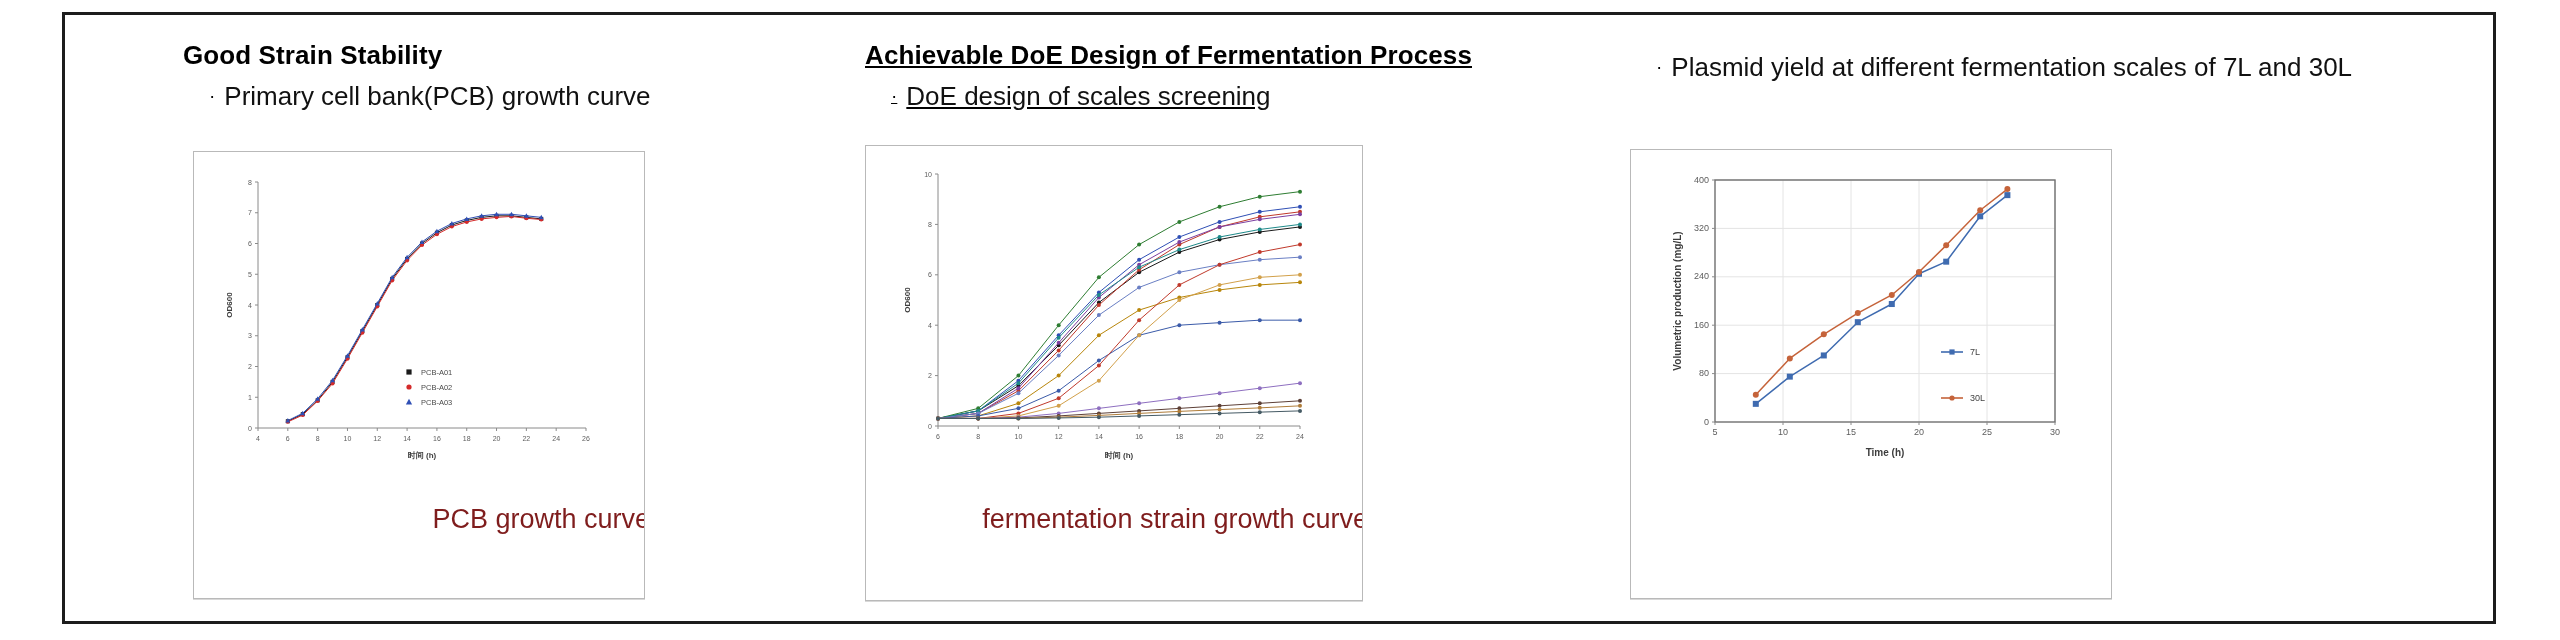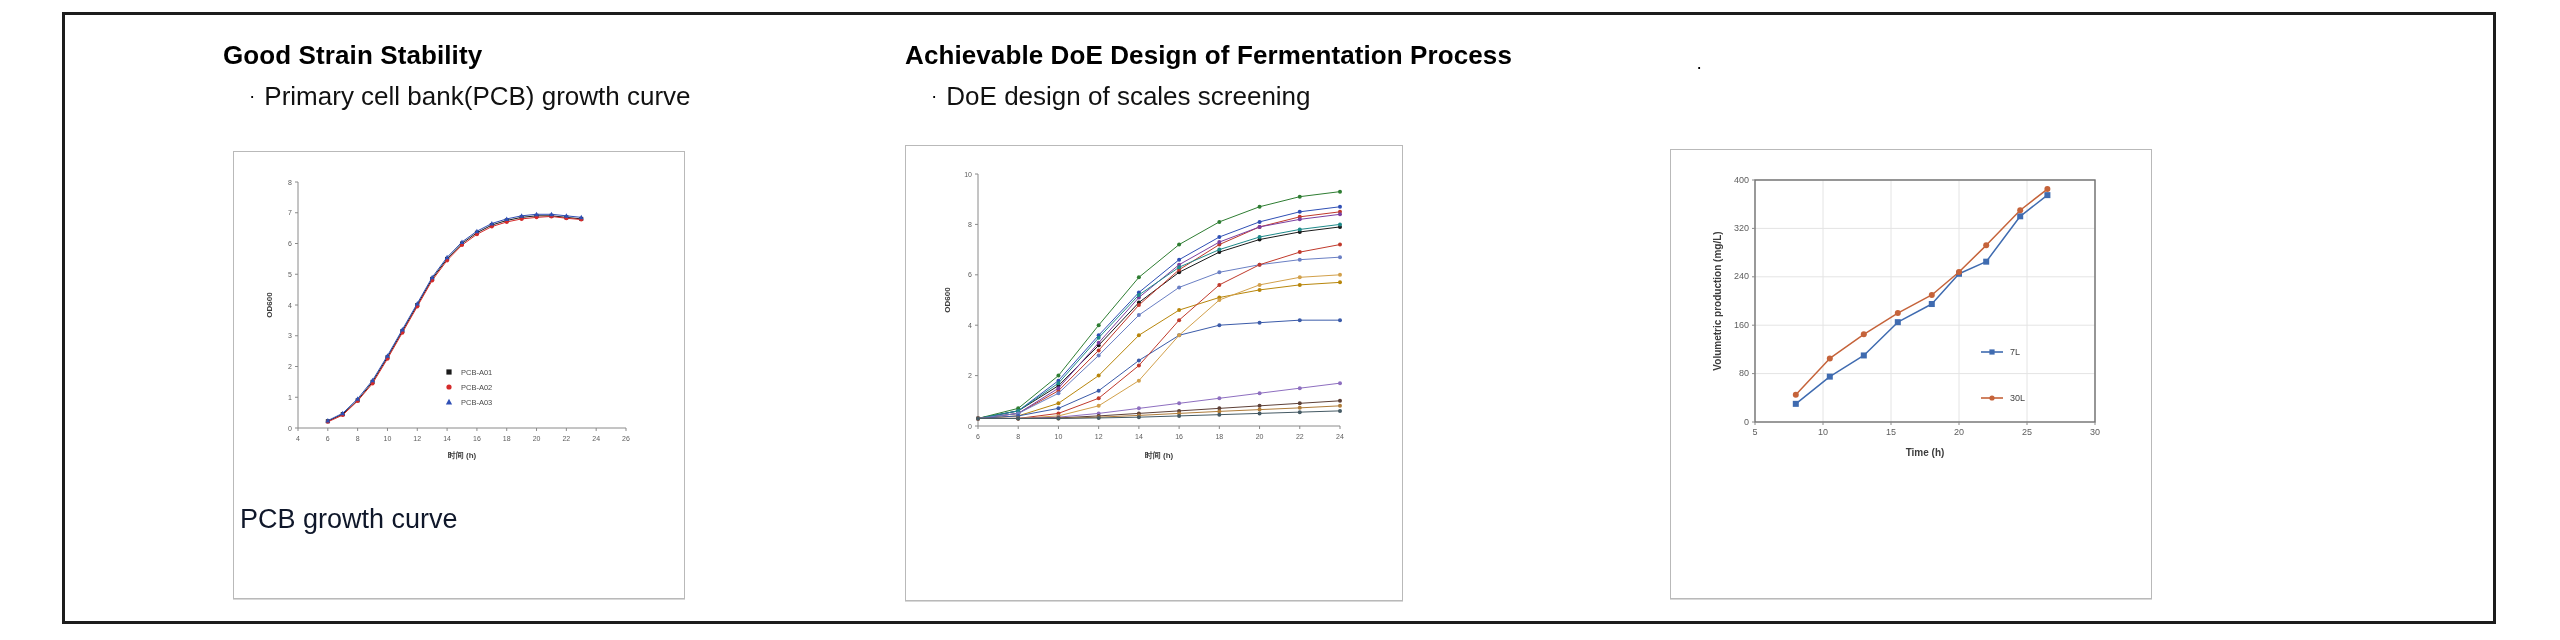--- a/index.html
+++ b/index.html
@@ -1,42 +1,42 @@
 <!DOCTYPE html>
 <html><head>
 <meta charset="utf-8">
 <style>
   html,body{margin:0;padding:0;background:#ffffff;}
   body{width:2560px;height:640px;font-family:"Liberation Sans",sans-serif;overflow:hidden;}
 
   .slide{position:absolute;left:62px;top:12px;width:2434px;height:612px;
          background:#fff;border:3px solid #1d1d1d;box-sizing:border-box;}
 
-  .cols{position:absolute;left:0;top:0;width:100%;height:100%;margin-left:40px;}
+  .cols{position:absolute;left:0;top:0;width:100%;height:100%;}
 
   .col{position:absolute;top:26px;height:560px;}
   .col-1{left:118px;width:560px;}
-  .col-2{left:800px;width:600px;}
+  .col-2{left:800px;width:600px;text-decoration:underline;}
   .col-3{left:1565px;width:760px;}
 
   .heading{font-size:26px;font-weight:bold;color:#000;letter-spacing:.1px;
            white-space:nowrap;line-height:1.1;}
   .bullet-row{display:flex;align-items:flex-start;margin-top:16px;margin-left:26px;}
   .bullet-dot{font-size:19px;line-height:20px;color:#000;margin-right:9px;}
   .bullet-text{font-size:26px;color:#111;white-space:nowrap;line-height:21px;}
 
   
   .figframe{position:absolute;background:#fff;border:1px solid #b9b9b9;
             box-shadow:0 1px 0 #d8d8d8;box-sizing:border-box;overflow:hidden;}
   .f1{left:10px;top:110px;width:452px;height:448px;}
   .f2{left:0px;top:104px;width:498px;height:456px;}
   .f3{left:0px;top:108px;width:482px;height:450px;}
 
-  .caption{position:absolute;left:6px;width:100%;text-align:left;
-           font-size:27px;color:#0f172a;font-weight:400;white-space:nowrap;}
+  .caption{position:absolute;left:6px;width:100%;text-align:right;
+           font-size:27px;color:#7f1d1d;font-weight:400;white-space:nowrap;}
 
   .plot{position:absolute;}
 </style>
 </head>
 <body>
 
 <div class="slide">
   <div class="cols">
 
     <div class="col col-1">
@@ -372,26 +372,28 @@
               <circle cx="152.44444444444446" cy="266.44" r="2" fill="#455a64"></circle>
               <circle cx="192.66666666666666" cy="265.936" r="2" fill="#455a64"></circle>
               <circle cx="232.88888888888889" cy="265.18" r="2" fill="#455a64"></circle>
               <circle cx="273.1111111111111" cy="263.92" r="2" fill="#455a64"></circle>
               <circle cx="313.3333333333333" cy="262.66" r="2" fill="#455a64"></circle>
               <circle cx="353.55555555555554" cy="261.4" r="2" fill="#455a64"></circle>
               <circle cx="393.77777777777777" cy="260.14" r="2" fill="#455a64"></circle>
               <circle cx="434" cy="258.88" r="2" fill="#455a64"></circle>
             </g>
           </svg>
+        <div class="caption" style="top:358px">fermentation strain growth curve</div>
       </div>
     </div>
 
     <div class="col col-3">
       <div class="bullet-row">
         <span class="bullet-dot">·</span>
+        <span class="bullet-text">Plasmid yield at different fermentation scales of 7L and 30L</span>
       </div>
 
       <div class="figframe f3">
         <svg class="plot" id="chart3" width="482" height="330" style="left:0;top:6px">
             <g>
               <line x1="84" y1="217.6" x2="424" y2="217.6" stroke="#e4e4e4" stroke-width="1"></line>
               <line x1="84" y1="169.2" x2="424" y2="169.2" stroke="#e4e4e4" stroke-width="1"></line>
               <line x1="84" y1="120.80000000000001" x2="424" y2="120.80000000000001" stroke="#e4e4e4" stroke-width="1"></line>
               <line x1="84" y1="72.39999999999998" x2="424" y2="72.39999999999998" stroke="#e4e4e4" stroke-width="1"></line>
               <line x1="84" y1="24" x2="424" y2="24" stroke="#e4e4e4" stroke-width="1"></line>

